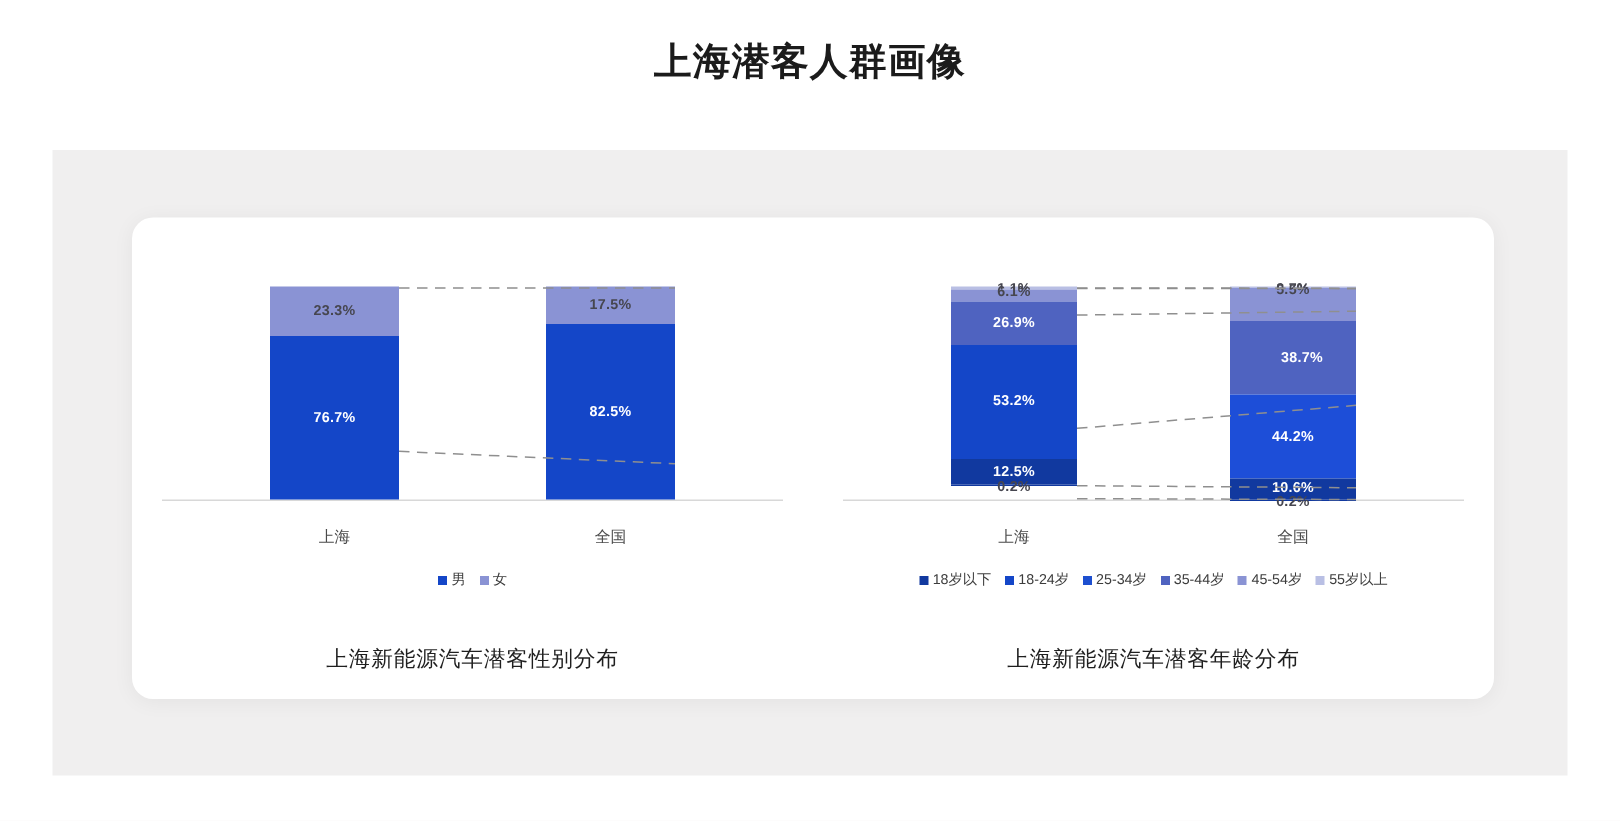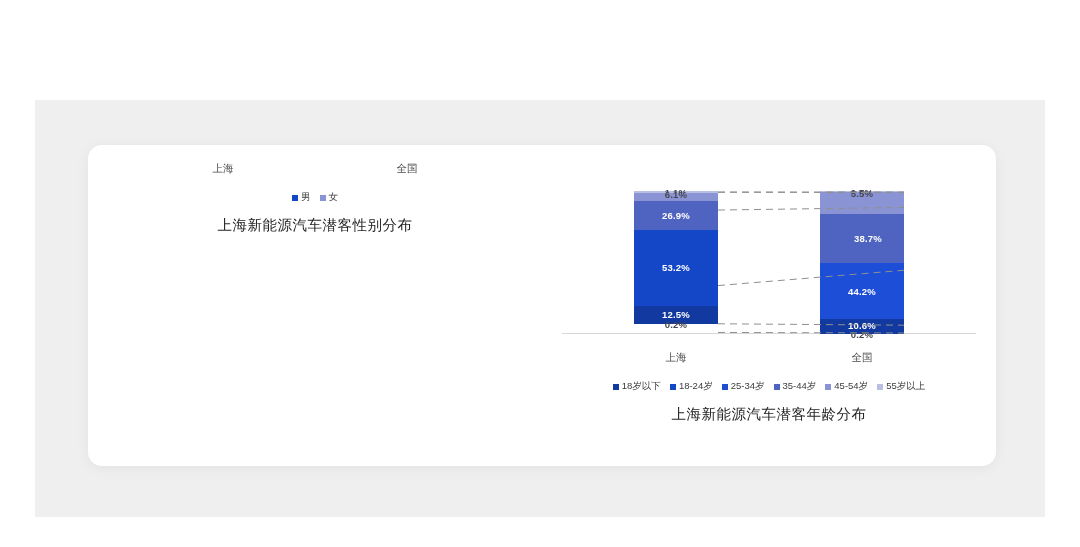--- a/index.html
+++ b/index.html
@@ -95,36 +95,60 @@
   .legend {
     display: flex; align-items: center; justify-content: center;
     gap: 9px; margin-top: 9px; flex-wrap: nowrap;
   }
   .legend-item { display: flex; align-items: center; gap: 3px; }
   .legend-swatch { width: 6px; height: 6px; display: inline-block; }
   .legend-text { font-size: 9.5px; color: #3c3c3c; white-space: nowrap; }
 
   
   .caption {
-    margin-top: 12px; font-size: 14.5px; color: #1f1f1f; letter-spacing: .5px;
+    margin-top: 37px; font-size: 14.5px; color: #1f1f1f; letter-spacing: .5px;
   }
 </style>
 </head>
 <body>
 
 <div class="page">
 
   <div class="header">
+    <div class="main-title">上海潜客人群画像</div>
   </div>
 
   <div class="gray-panel"></div>
 
   <div class="white-card">
     <div class="charts-row" id="charts-row">
         <div class="chart-block chart-gender">
+          <div class="plot">
+            <div class="axis-line"></div>
+            <div class="bar left">
+              <div class="seg light" style="height: 33.086px; background: rgb(138, 147, 212);">
+                <span class="seg-label">23.3%</span>
+              </div>
+              <div class="seg dark" style="height: 108.914px; background: rgb(20, 70, 200);">
+                <span class="seg-label">76.7%</span>
+              </div>
+            </div>
+            <div class="bar right">
+              <div class="seg light" style="height: 24.85px; background: rgb(138, 147, 212);">
+                <span class="seg-label">17.5%</span>
+              </div>
+              <div class="seg dark" style="height: 117.15px; background: rgb(20, 70, 200);">
+                <span class="seg-label">82.5%</span>
+              </div>
+            </div>
+            <svg class="connectors" width="430" height="144">
+              <line x1="166" y1="109.914" x2="350" y2="118.15" stroke="#8f8f8f" stroke-width="1" stroke-dasharray="7 5"></line>
+              <line x1="166" y1="1" x2="350" y2="1" stroke="#8f8f8f" stroke-width="1" stroke-dasharray="7 5"></line>
+            </svg>
+          </div>
           <div class="cat-row">
             <div class="cat left">上海</div>
             <div class="cat right">全国</div>
           </div>
           <div class="legend">
             <div class="legend-item">
               <span class="legend-swatch" style="background: rgb(20, 70, 200);"></span>
               <span class="legend-text">男</span>
             </div>
             <div class="legend-item">

